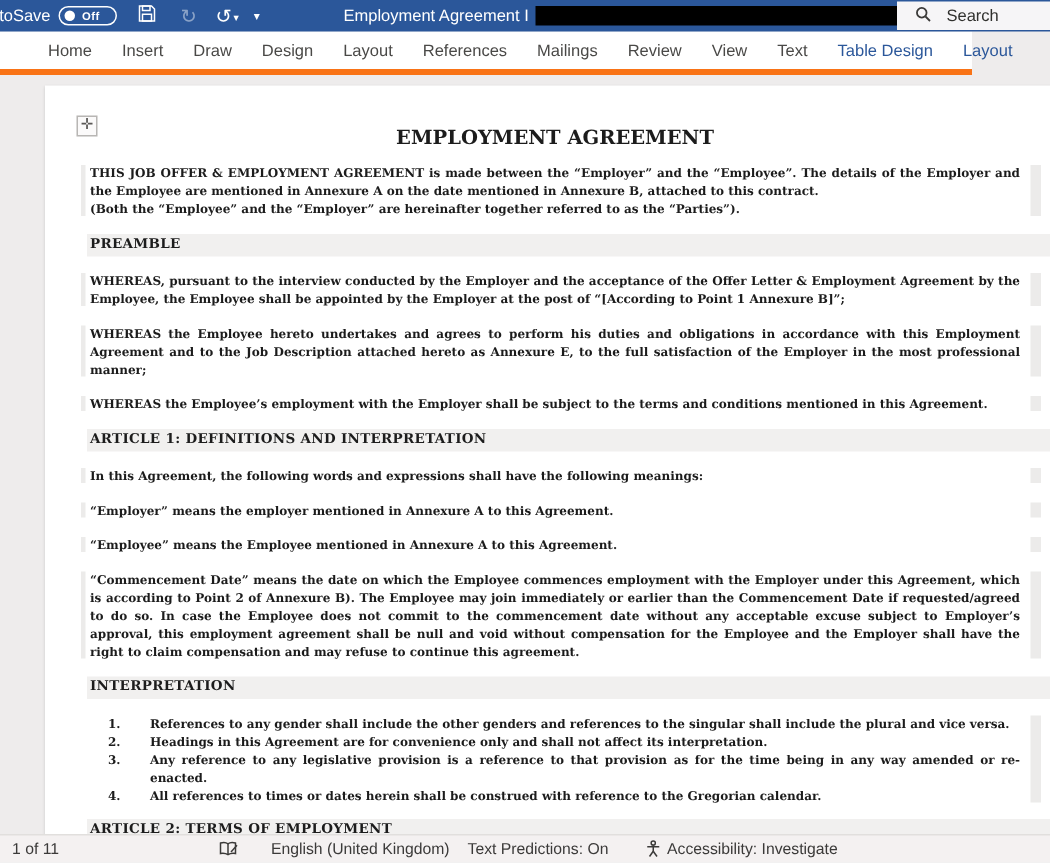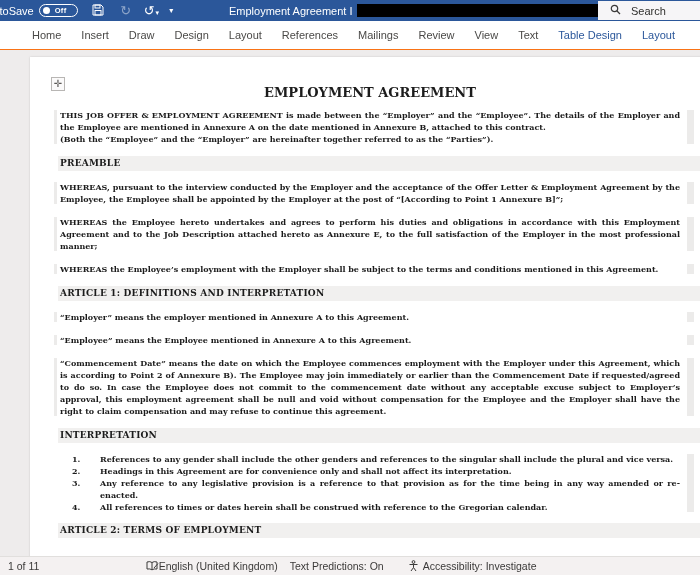--- a/index.html
+++ b/index.html
@@ -23,21 +23,21 @@
   .qat-expand { font-size:8px; margin-left:10px; cursor:pointer; }
   .title-group { position:absolute; left:197px; top:0; height:21px; display:flex; align-items:center; }
   .doc-title-text { font-size:11px; white-space:nowrap;padding-left:32px; }
   .redaction { width:312px; height:13px; background:#000; margin-left:4px; }
   .search-box { position:absolute; right:0; top:1px; width:102px; height:19px;
                 background:#f6f5f7; display:flex; align-items:center; cursor:text; }
   .search-box .mag { margin-left:12px; }
   .search-box span { font-size:11px; color:#30302e; margin-left:10px; }
 
   
-  .ribbon { width:700px; height:29px; background:#fff; border-bottom:1px solid #f97316;
+  .ribbon { width:648px; height:29px; background:#fff; border-bottom:4px solid #f97316;
             display:flex; align-items:center; padding-left:22px; }
   .ribbon-tab { font-size:11px; color:#4a4947; padding:0 10px; height:100%;
                 display:flex; align-items:center; cursor:pointer; white-space:nowrap; }
   .ribbon-tab.contextual { color:#2b579a; }
 
   
   .canvas { position:relative; width:700px; height:506px; background:#eeecec; overflow:hidden; }
   .page { position:absolute; left:30px; top:7px; width:690px; height:520px; background:#fff;
           box-shadow:0 0 2px rgba(0,0,0,.15); }
   .table-handle { position:absolute; left:21px; top:20px; width:14px; height:14px;
@@ -60,21 +60,21 @@
   ol.doc-list li { counter-increment:li; padding-left:40px; position:relative; text-align:justify; }
   ol.doc-list li::before { content:counter(li) "."; position:absolute; left:12px; }
 
   
   .statusbar { width:700px; height:19px; background:#f4f1f1; border-top:1px solid #e1dfdd;
                display:flex; align-items:center; font-size:10.5px; color:#3b3a39; }
   .sb-item { white-space:nowrap; cursor:pointer; display:flex; align-items:center; }
   .sb-page { margin-left:8px; }
   .sb-words { margin-left:26px;margin-top:48px; }
   .sb-proof { margin-left:26px; }
-  .sb-lang { }
+  .sb-lang { margin-left:22px; }
   .sb-pred { margin-left:12px; }
   .sb-access { margin-left:24px; }
   .sb-access svg { margin-right:4px; }
 </style>
 </head>
 <body>
 
 <div class="titlebar">
   <span class="autosave-label">AutoSave</span>
   <div class="autosave-toggle">
@@ -128,20 +128,21 @@
   <div class="page">
     <div class="table-handle">✛</div>
     <div class="doc-content">
         <div class="doc-title">EMPLOYMENT AGREEMENT</div>
         <div class="doc-para">THIS JOB OFFER &amp; EMPLOYMENT AGREEMENT is made between the “Employer” and the “Employee”. The details of the Employer and the Employee are mentioned in Annexure A on the date mentioned in Annexure B, attached to this contract.<br>(Both the “Employee” and the “Employer” are hereinafter together referred to as the “Parties”).</div>
         <div class="doc-heading">PREAMBLE</div>
         <div class="doc-para">WHEREAS, pursuant to the interview conducted by the Employer and the acceptance of the Offer Letter &amp; Employment Agreement by the Employee, the Employee shall be appointed by the Employer at the post of “[According to Point 1 Annexure B]”;</div>
         <div class="doc-para">WHEREAS the Employee hereto undertakes and agrees to perform his duties and obligations in accordance with this Employment Agreement and to the Job Description attached hereto as Annexure E, to the full satisfaction of the Employer in the most professional manner;</div>
         <div class="doc-para">WHEREAS the Employee’s employment with the Employer shall be subject to the terms and conditions mentioned in this Agreement.</div>
         <div class="doc-heading">ARTICLE 1: DEFINITIONS AND INTERPRETATION</div>
+        <div class="doc-para">In this Agreement, the following words and expressions shall have the following meanings:</div>
         <div class="doc-para">“Employer” means the employer mentioned in Annexure A to this Agreement.</div>
         <div class="doc-para">“Employee” means the Employee mentioned in Annexure A to this Agreement.</div>
         <div class="doc-para">“Commencement Date” means the date on which the Employee commences employment with the Employer under this Agreement, which is according to Point 2 of Annexure B). The Employee may join immediately or earlier than the Commencement Date if requested/agreed to do so. In case the Employee does not commit to the commencement date without any acceptable excuse subject to Employer’s approval, this employment agreement shall be null and void without compensation for the Employee and the Employer shall have the right to claim compensation and may refuse to continue this agreement.</div>
         <div class="doc-heading">INTERPRETATION</div>
         <ol class="doc-list">
           <li>References to any gender shall include the other genders and references to the singular shall include the plural and vice versa.</li>
           <li>Headings in this Agreement are for convenience only and shall not affect its interpretation.</li>
           <li>Any reference to any legislative provision is a reference to that provision as for the time being in any way amended or re-enacted.</li>
           <li>All references to times or dates herein shall be construed with reference to the Gregorian calendar.</li>
         </ol>

